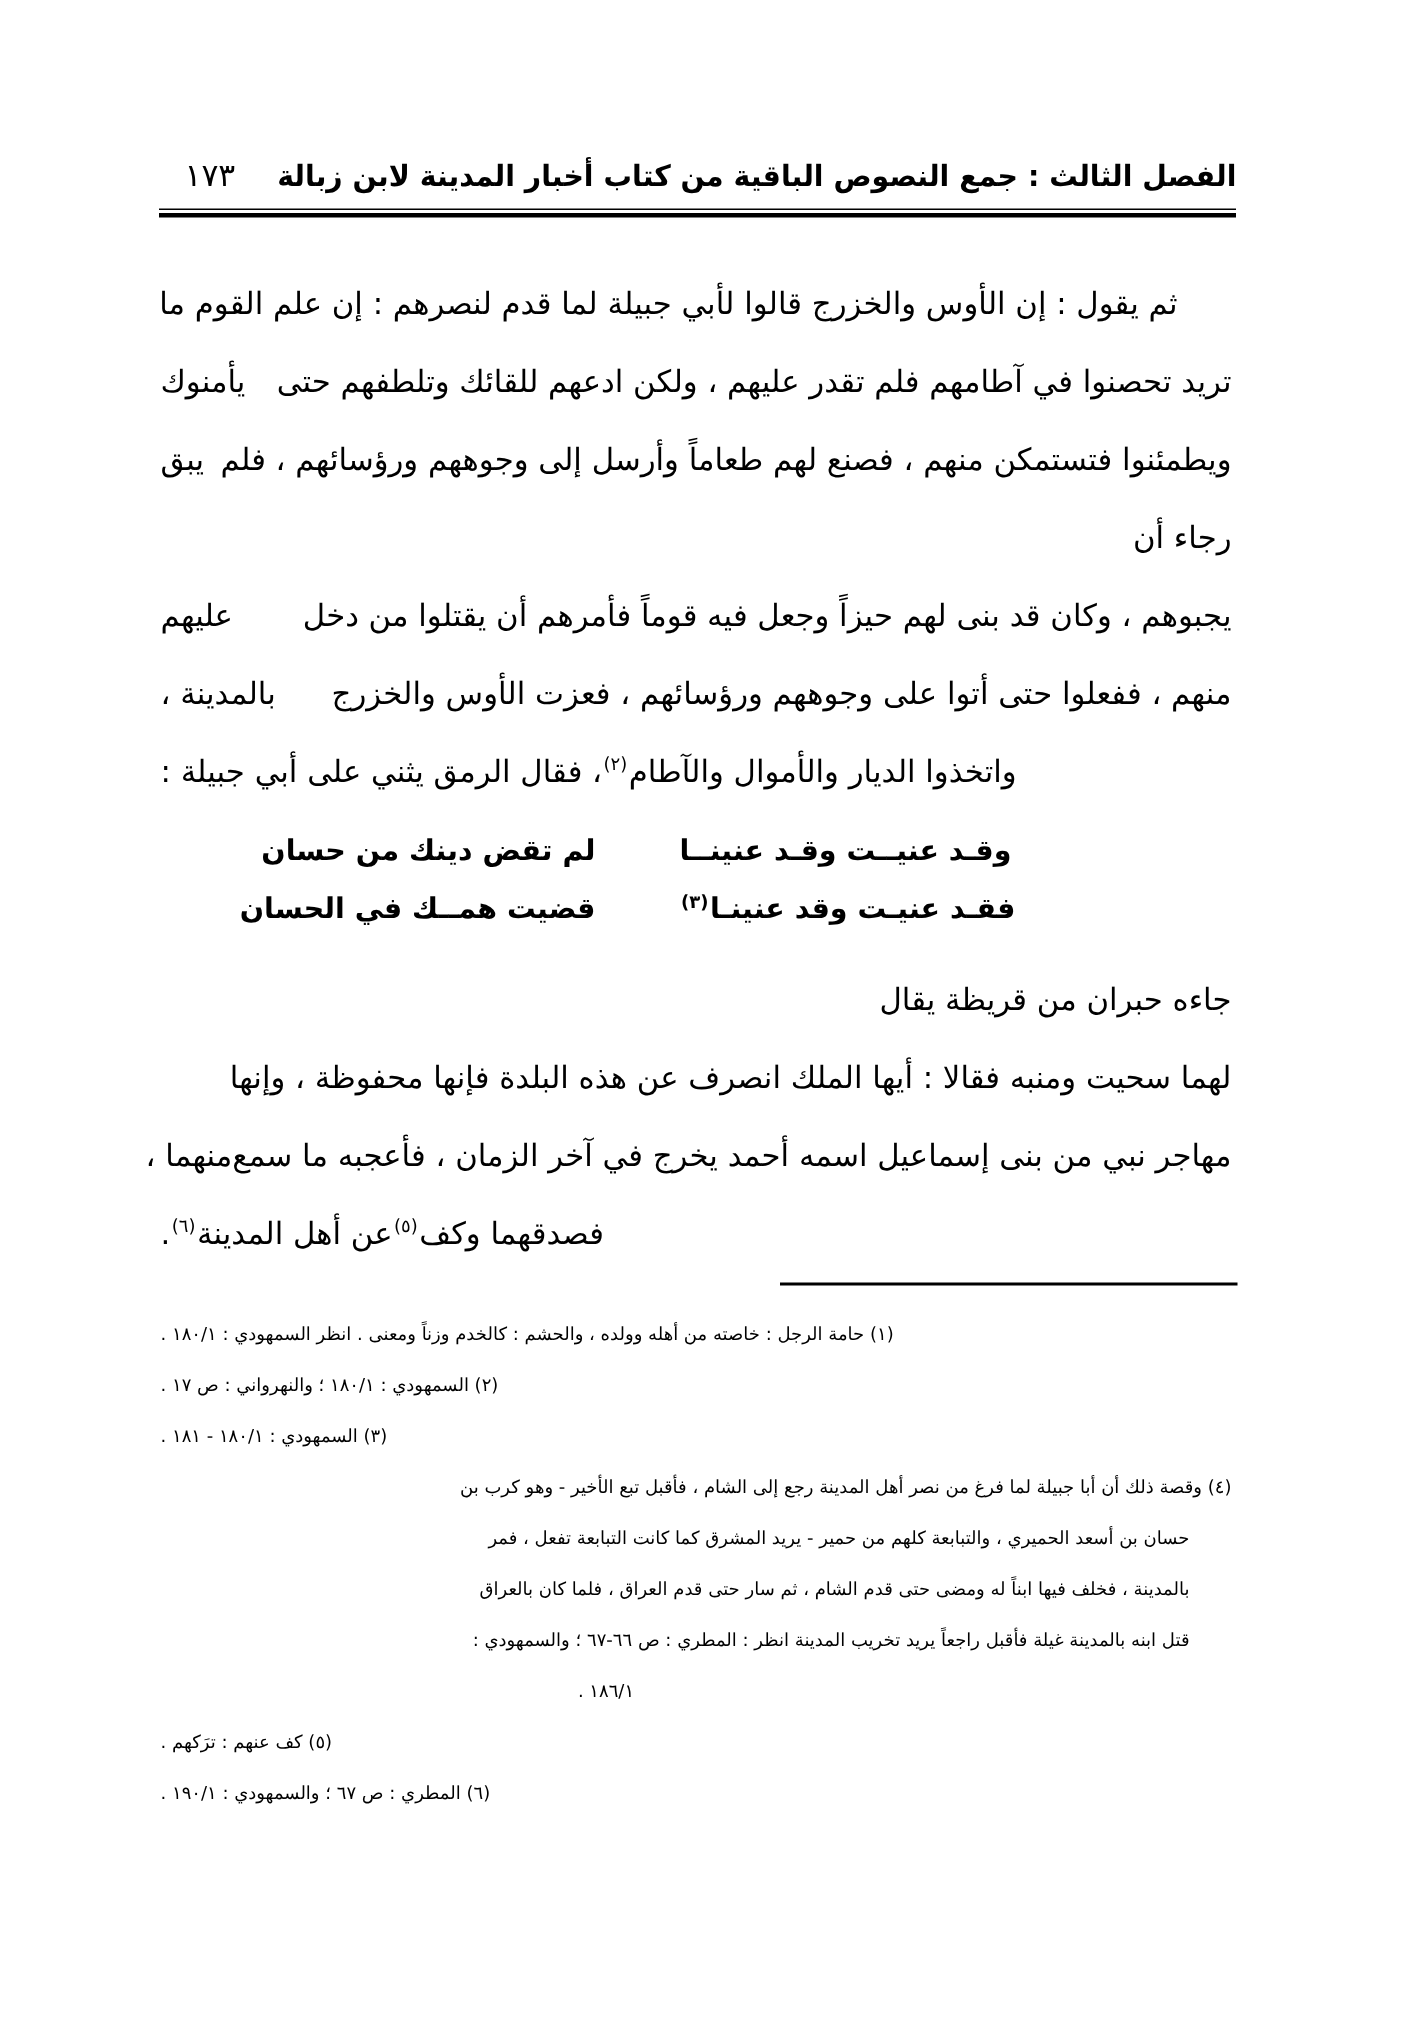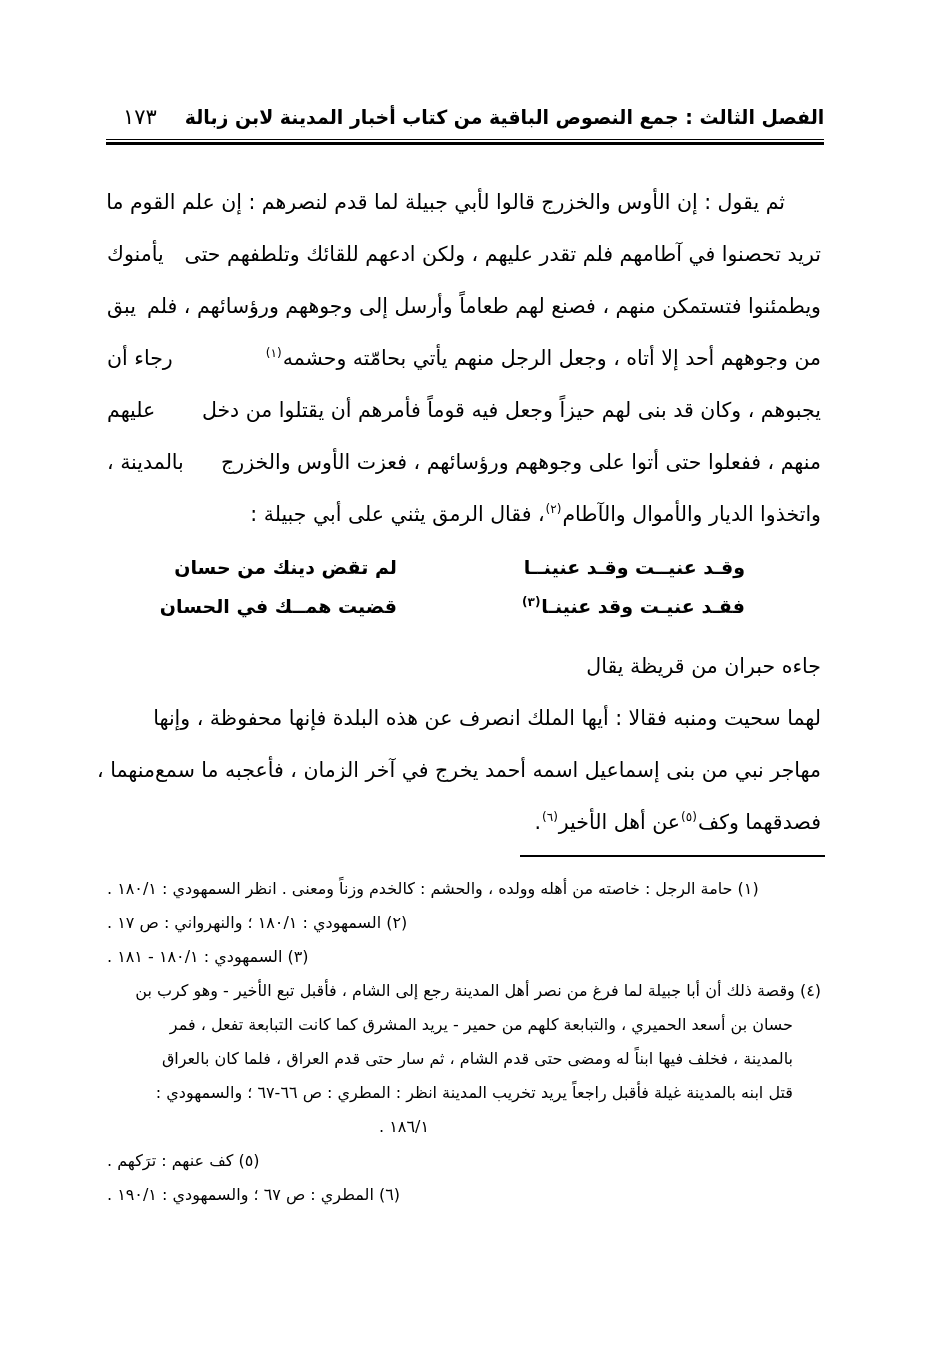--- a/index.html
+++ b/index.html
@@ -85,21 +85,21 @@
     height: 52px;
     white-space: nowrap;
     font-family: "DejaVu Sans", sans-serif;
     letter-spacing: -0.2px;
   }
   .bodyline.just {
     display: flex;
     justify-content: space-between;
   }
   .bodyline.just > span { white-space: nowrap; }
-  .bodyline.center { text-align: right; }
+  .bodyline.center { text-align: left; }
   .indent-start { padding-right: 36px; }
 
   sup.fn {
     font-size: 12px;
     vertical-align: super;
     line-height: 0;
     margin: 0 1px;
   }
 
   
@@ -117,42 +117,42 @@
     height: 39px;
     line-height: 39px;
   }
   .hemistich {
     font-size: 19px;
     font-weight: 700;
     white-space: nowrap;
     letter-spacing: 0.3px;
   }
   .hemistich.right { width: 278px; padding-right: 56px; box-sizing: border-box; }
-  .hemistich.left  { width: 300px; text-align: right; padding-right: 8px; box-sizing: border-box; }
+  .hemistich.left  { width: 300px; text-align: left; padding-right: 8px; box-sizing: border-box; }
 
   
   .fn-rule {
     position: absolute;
     top: 855px;
     right: 112px;
     width: 305px;
     height: 2px;
     background: #000;
   }
 
   
   .footnotes {
     position: absolute;
     top: 872px;
     right: 116px;
     width: 714px;
     direction: rtl;
   }
   .fnline {
-    font-size: 16px;
+    font-size: 12px;
     line-height: 34px;
     height: 34px;
     white-space: nowrap;
     letter-spacing: -0.2px;
   }
   .fnline.rtl-end { text-align: left; }
   .fnline.cont { padding-right: 28px; }
   .fnline.tail { text-align: center; padding-right: 120px; }
 </style>
 </head>
@@ -179,21 +179,20 @@
       <span>تريد تحصنوا في آطامهم فلم تقدر عليهم ، ولكن ادعهم للقائك وتلطفهم حتى</span>
       <span>يأمنوك</span>
     </div>
 
     <div class="bodyline just">
       <span>ويطمئنوا فتستمكن منهم ، فصنع لهم طعاماً وأرسل إلى وجوههم ورؤسائهم ، فلم</span>
       <span>يبق</span>
     </div>
 
     <div class="bodyline just">
-      <span><span>من وجوههم أحد إلا أتاه ، وجعل الرجل منهم يأتي بحامّته وحشمه</span><sup class="fn">(١)</sup></span>
       <span>رجاء أن</span>
     </div>
 
     <div class="bodyline just">
       <span>يجبوهم ، وكان قد بنى لهم حيزاً وجعل فيه قوماً فأمرهم أن يقتلوا من دخل</span>
       <span>عليهم</span>
     </div>
 
     <div class="bodyline just">
       <span>منهم ، ففعلوا حتى أتوا على وجوههم ورؤسائهم ، فعزت الأوس والخزرج</span>
@@ -224,21 +223,21 @@
     <div class="bodyline">
       <span>لهما سحيت ومنبه فقالا : أيها الملك انصرف عن هذه البلدة فإنها محفوظة ، وإنها</span>
     </div>
 
     <div class="bodyline just">
       <span>مهاجر نبي من بنى إسماعيل اسمه أحمد يخرج في آخر الزمان ، فأعجبه ما سمع</span>
       <span>منهما ،</span>
     </div>
 
     <div class="bodyline center">
-      <span><span>فصدقهما وكف</span><sup class="fn">(٥)</sup><span>عن أهل الأخير</span><sup class="fn">(٦)</sup><span>.</span></span>
+      <span><span>فصدقهما وكف</span><sup class="fn">(٥)</sup><span>عن أهل المدينة</span><sup class="fn">(٦)</sup><span>.</span></span>
     </div>
   </div>
 
   <div class="fn-rule"></div>
 
   <div class="footnotes">
 
     <div class="fnline rtl-end">
       <span>(١) حامة الرجل : خاصته من أهله وولده ، والحشم : كالخدم وزناً ومعنى . انظر السمهودي : ١٨٠/١ .</span>
     </div>

